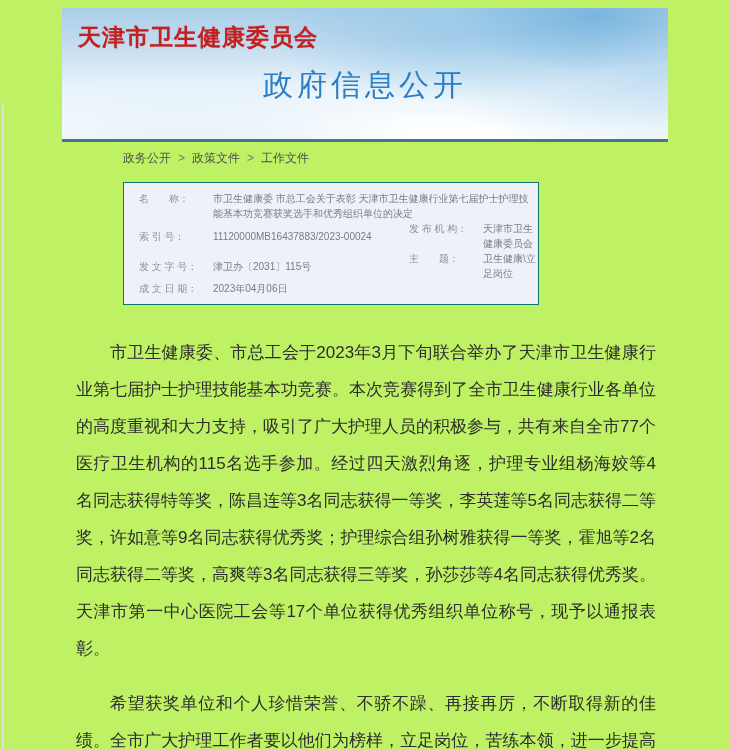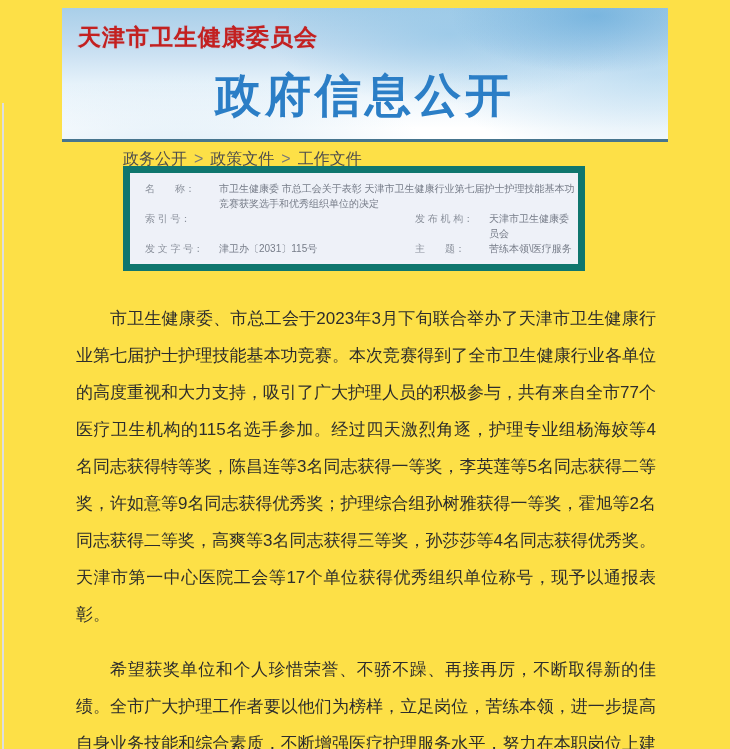--- a/index.html
+++ b/index.html
@@ -1,20 +1,20 @@
 <!DOCTYPE html>
 <html><head>
 <meta charset="utf-8">
 <style>
   html,body { margin:0; padding:0; }
   body {
     width:730px; height:749px; background:#ffffff; overflow:hidden;
     font-family:"Liberation Sans","DejaVu Sans",sans-serif;
   }
-  .page { position:relative; width:730px; height:749px; background:#fde047; }
+  .page { position:relative; width:730px; height:749px; background:#bef264; }
 
   .left-edge {
     position:absolute; left:2px; top:103px; width:2px; height:646px;
     background:#dedede;
   }
 
   .content { position:absolute; left:62px; top:8px; width:606px; }
 
   
   .banner {
@@ -26,40 +26,40 @@
       radial-gradient(ellipse 340px 120px at 20% 120%, rgba(205,228,244,.70), rgba(205,228,244,0) 75%),
       linear-gradient(180deg,#a9cfe9 0%, #c3dcf0 28%, #e6f2fa 58%, #ffffff 92%);
   }
   .banner-org {
     position:absolute; left:16px; top:14px;
     color:#c32020; font-size:23px; font-weight:bold; letter-spacing:1px;
     text-shadow:0 0 1px rgba(195,32,32,.4);
   }
   .banner-title {
     position:absolute; left:0; right:0; top:57px; text-align:center;
-    color:#2b7ec6; font-size:46px; font-weight:bold; letter-spacing:4px;
+    color:#2b7ec6; font-size:30px; font-weight:normal; letter-spacing:4px;
   }
   .banner-rule { width:606px; height:3px; background:#47758e; }
 
   
   .breadcrumb {
-    margin:9px 0 0 61px; font-size:16px; color:#4d4d4d; line-height:15px;
+    margin:9px 0 16px 61px; font-size:12px; color:#4d4d4d; line-height:15px;
   }
   .breadcrumb .crumb { cursor:pointer; }
   .breadcrumb .sep { margin:0 7px; color:#777; }
 
   
   .meta {
-    box-sizing:border-box; margin-left:61px; width:462px;
-    background:#eef1f8; border:7px solid #0f766e;
+    box-sizing:border-box; margin-left:61px; width:416px;
+    background:#eef1f8; border:1px solid #0f766e;
     padding:8px 0 8px 15px; font-size:10px;
   }
   .meta-row { display:flex; line-height:15px; }
   .meta-cell { display:flex; }
-  .meta-cell.left  { width:270px; flex:none; }
+  .meta-cell.left  { width:270px; flex:none;align-items:center; }
   .meta-cell.right { flex:1; }
   .meta-cell.full  { width:100%; }
   .meta-label { flex:none; width:74px; color:#8b919c; white-space:pre; }
   .meta-value { color:#767c88; }
 
   
   .article {
     margin-top:29px; margin-left:-2px; width:612px;
     font-size:17px; line-height:37px; color:#2d2d2d;
     text-align:justify; letter-spacing:0;
@@ -88,37 +88,42 @@
     <div class="meta">
       <div class="meta-row">
         <div class="meta-cell full">
           <span class="meta-label">名　　称：</span>
           <span class="meta-value">市卫生健康委 市总工会关于表彰 天津市卫生健康行业第七届护士护理技能基本功竞赛获奖选手和优秀组织单位的决定</span>
         </div>
       </div>
       <div class="meta-row">
         <div class="meta-cell left">
           <span class="meta-label">索 引 号：</span>
+          <span class="meta-value">11120000MB16437883/2023-00024</span>
         </div>
         <div class="meta-cell right">
           <span class="meta-label">发 布 机 构：</span>
           <span class="meta-value">天津市卫生健康委员会</span>
         </div>
       </div>
       <div class="meta-row">
         <div class="meta-cell left">
           <span class="meta-label">发 文 字 号：</span>
           <span class="meta-value">津卫办〔2031〕115号</span>
         </div>
         <div class="meta-cell right">
           <span class="meta-label">主　　题：</span>
-          <span class="meta-value">苦练本领\医疗服务</span>
+          <span class="meta-value">卫生健康\立足岗位</span>
         </div>
       </div>
       <div class="meta-row">
+        <div class="meta-cell left">
+          <span class="meta-label">成 文 日 期：</span>
+          <span class="meta-value">2023年04月06日</span>
+        </div>
       </div>
     </div>
 
     <div class="article">
       <p>市卫生健康委、市总工会于2023年3月下旬联合举办了天津市卫生健康行业第七届护士护理技能基本功竞赛。本次竞赛得到了全市卫生健康行业各单位的高度重视和大力支持，吸引了广大护理人员的积极参与，共有来自全市77个医疗卫生机构的115名选手参加。经过四天激烈角逐，护理专业组杨海姣等4名同志获得特等奖，陈昌连等3名同志获得一等奖，李英莲等5名同志获得二等奖，许如意等9名同志获得优秀奖；护理综合组孙树雅获得一等奖，霍旭等2名同志获得二等奖，高爽等3名同志获得三等奖，孙莎莎等4名同志获得优秀奖。天津市第一中心医院工会等17个单位获得优秀组织单位称号，现予以通报表彰。</p>
       <p>希望获奖单位和个人珍惜荣誉、不骄不躁、再接再厉，不断取得新的佳绩。全市广大护理工作者要以他们为榜样，立足岗位，苦练本领，进一步提高自身业务技能和综合素质，不断增强医疗护理服务水平，努力在本职岗位上建功立业，为健康天津建设作出新的更大贡献。</p>
     </div>
 
   </div>
 </div>

